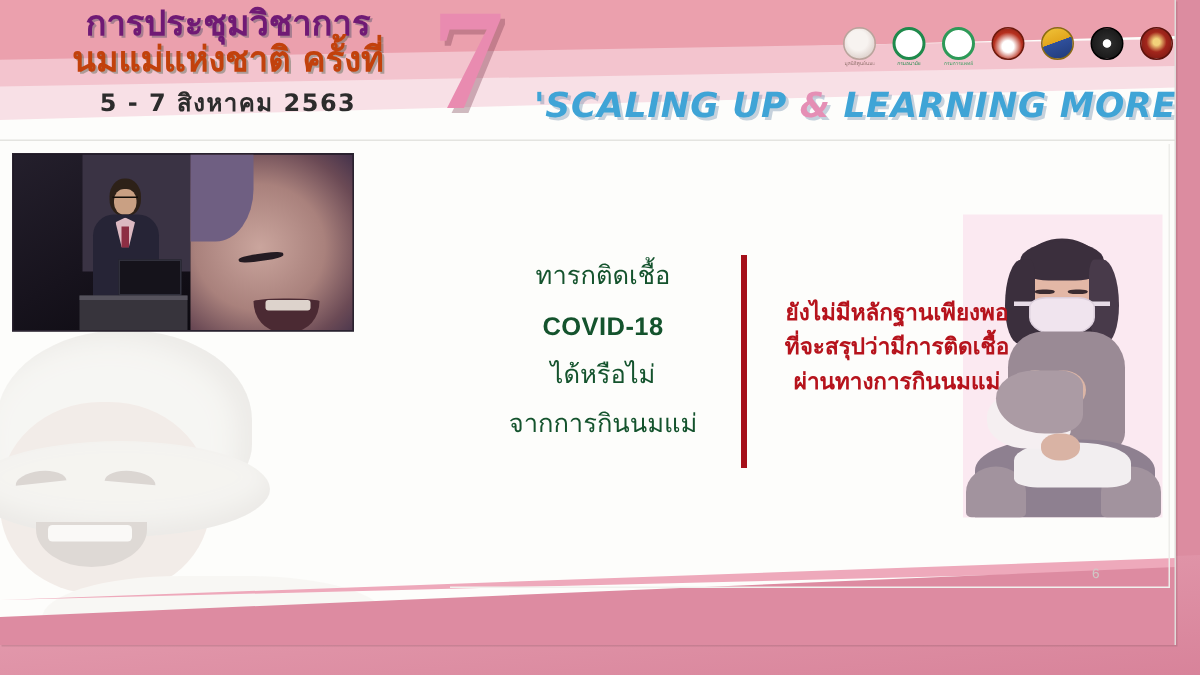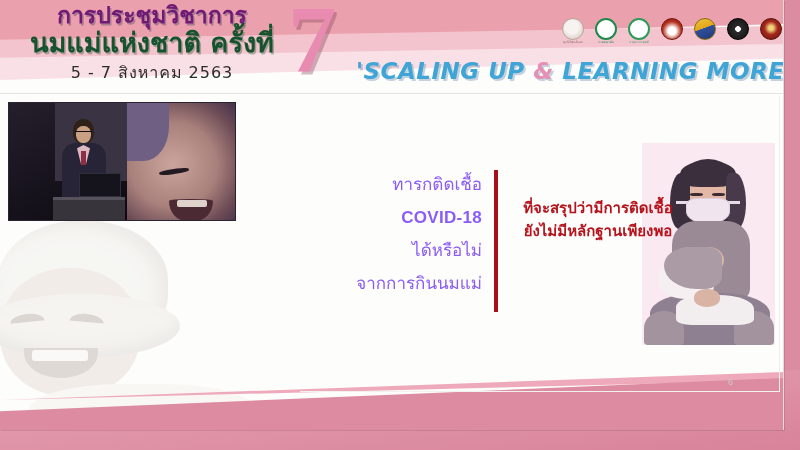--- a/index.html
+++ b/index.html
@@ -88,30 +88,30 @@
     font-family: Liberation Serif, serif;
     font-size: 23px; font-weight: bold;
     color: #701a75;
     letter-spacing: 0px;
     text-shadow: 1.5px 1.5px 0 rgba(40,60,90,0.35);
     line-height: 1.08;
     white-space: nowrap;
   }
   .t-line2 {
     font-family: "DejaVu Sans", sans-serif;
-    font-size: 27px; font-weight: bold;
-    color: #14532d;
+    font-size: 23px; font-weight: bold;
+    color: #c2410c;
     text-shadow: 1.5px 1.5px 0 rgba(40,80,50,0.35);
     line-height: 1.08;
     margin-top: -1px;
     white-space: nowrap;
   }
   .t-date {
     font-family: "DejaVu Sans", sans-serif;
-    font-size: 16px; font-weight: normal;
+    font-size: 16px; font-weight: bold;
     color: #2c2c2c;
     margin-top: 3px;
     letter-spacing: 1px;
     white-space: nowrap;
   }
 
   
   .tagline {
     position: absolute;
     left: 356px; top: 58px;
@@ -333,24 +333,24 @@
     width: 30px; height: 7px;
     background: #ddd3cc; border-radius: 2px;
   }
 
   
   .question {
     position: absolute;
     left: 322px; top: 168px;
     width: 160px;
     z-index: 6;
-    text-align: right;
+    text-align: center;
     font-family: "DejaVu Sans", sans-serif;
     font-size: 17px;
-    color: #8b5cf6;
+    color: #14532d;
     line-height: 1.95;
   }
   .question .lat {
     font-family: "Liberation Sans", sans-serif;
     font-weight: bold;
     font-size: 17px;
     letter-spacing: 0.3px;
   }
 
   .redbar {
@@ -635,21 +635,22 @@
       <div class="il-knee-r"></div>
       <div class="il-lap-cloth"></div>
       <div class="il-breast"></div>
       <div class="il-baby-body"></div>
       <div class="il-baby-head"></div>
       <div class="il-arm"></div>
       <div class="il-hand"></div>
     </div>
 
     <div class="answer">
+      <div>ยังไม่มีหลักฐานเพียงพอ</div>
       <div>ที่จะสรุปว่ามีการติดเชื้อ</div>
-      <div>ยังไม่มีหลักฐานเพียงพอ</div>
+      <div>ผ่านทางการกินนมแม่</div>
     </div>
 
     <div class="slide-no">6</div>
 
     <div class="right-edge"></div>
   </div>
 </div>
 
 </body></html>

